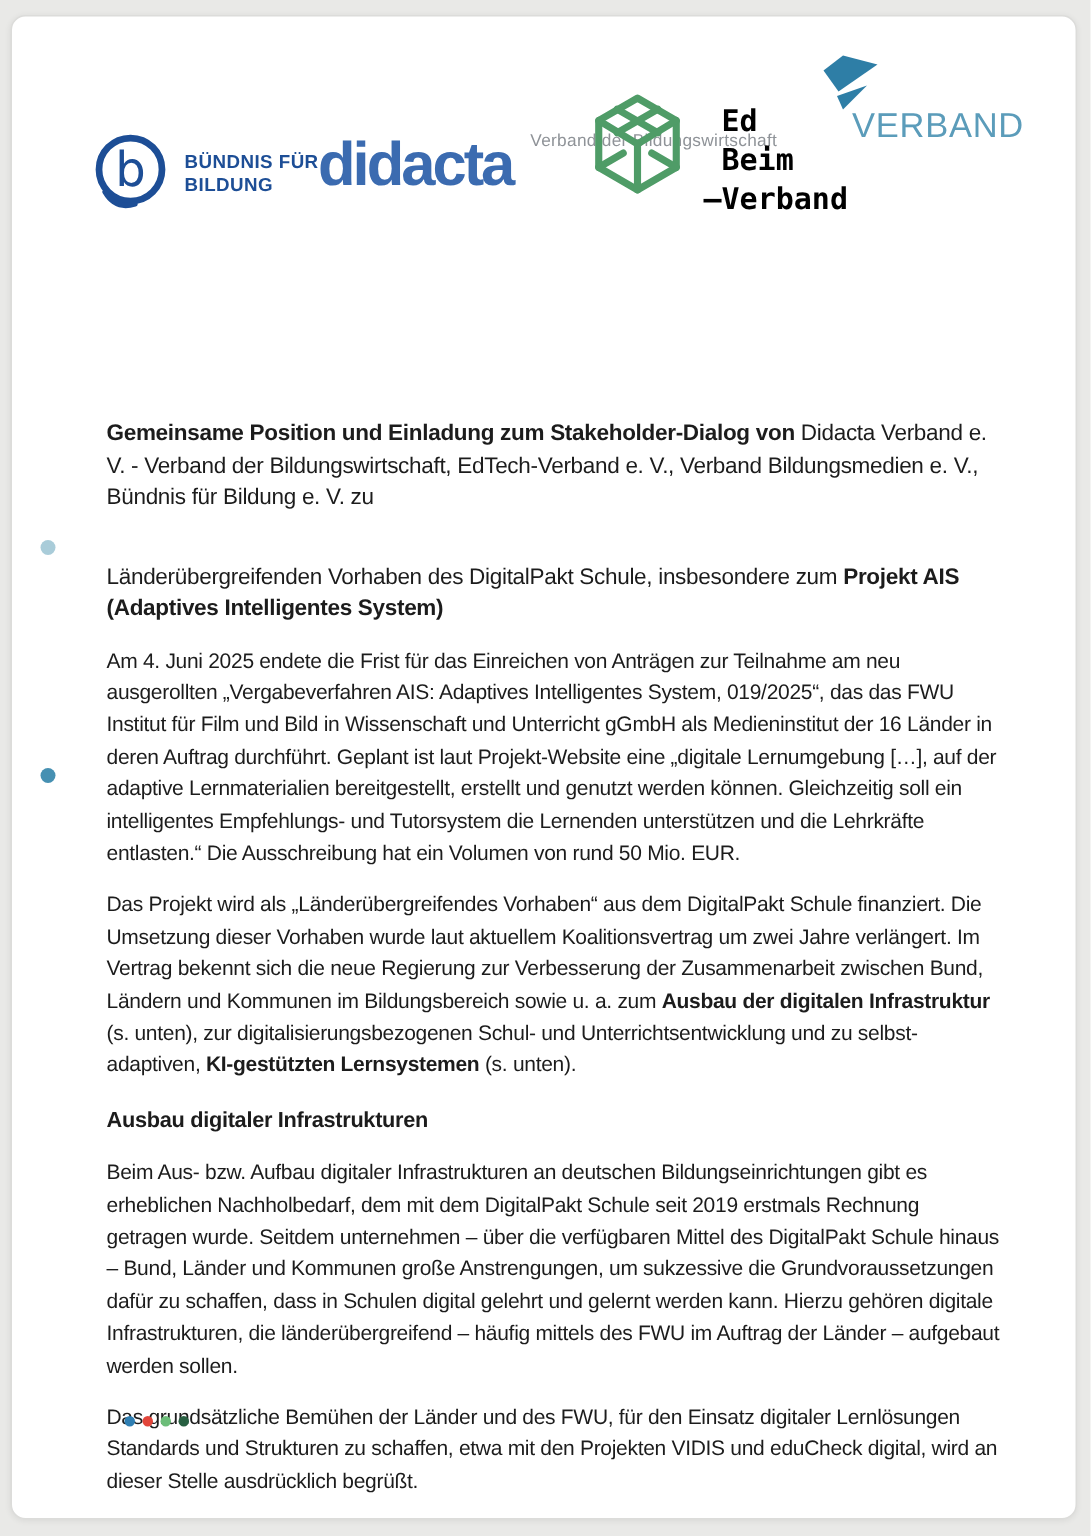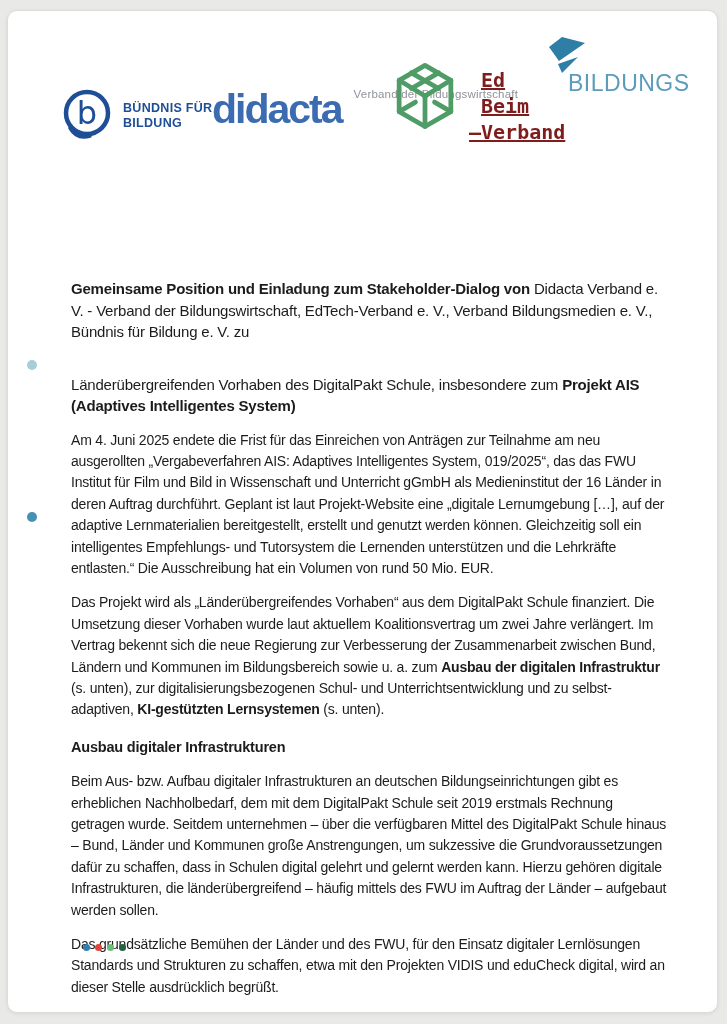--- a/index.html
+++ b/index.html
@@ -76,33 +76,33 @@
           <path d="M50,8 L88,30 L88,76 L50,98 L12,76 L12,30 Z"></path>
           <path d="M30,19 L70,42"></path>
           <path d="M70,19 L30,42"></path>
           <path d="M12,30 L50,53"></path>
           <path d="M88,30 L50,53"></path>
           <path d="M50,53 L50,98"></path>
           <path d="M12,76 L36,62"></path>
           <path d="M88,76 L64,62"></path>
         </g>
       </svg>
-      <div class="edtech-text" style="color: #7f1d1d; text-decoration: underline;">
+      <div class="edtech-text" style="color: #000000;">
         <div class="edtech-line">Ed</div>
         <div class="edtech-line">Beim</div>
         <div class="edtech-line dash">—Verband</div>
       </div>
     </div>
 
     <svg class="vbm-icon" width="46" height="42" viewBox="0 0 46 42" style="color: rgb(46, 126, 166);">
       <polygon points="4,13 17,3 40,9 14,27" fill="currentColor"></polygon>
       <polygon points="13,30 33,23 17,39" fill="currentColor"></polygon>
     </svg>
     <div class="vbm-text">
-      <div class="vbm-light" style="color: rgb(91, 156, 186);">BILDUNGS</div>
+      <div class="vbm-light" style="color: rgb(91, 156, 186);">VERBAND</div>
     </div>
 
     <span class="margin-dot margin-dot1" style="background-color: rgb(169, 204, 217);"></span>
     <span class="margin-dot margin-dot2" style="background-color: rgb(70, 144, 178);"></span>
 
     <div class="doc">
       <p class="lead"><strong>Gemeinsame Position und Einladung zum Stakeholder-Dialog von </strong><span>Didacta Verband e. V. - Verband der Bildungswirtschaft, EdTech-Verband e. V., Verband Bildungsmedien e. V., Bündnis für Bildung e. V. zu</span></p>
       <p class="lead"><span>Länderübergreifenden Vorhaben des DigitalPakt Schule, insbesondere zum </span><strong>Projekt AIS (Adaptives Intelligentes System)</strong></p>
       <p><span>Am 4. Juni 2025 endete die Frist für das Einreichen von Anträgen zur Teilnahme am neu ausgerollten „Vergabeverfahren AIS: Adaptives Intelligentes System, 019/2025“, das das FWU Institut für Film und Bild in Wissenschaft und Unterricht gGmbH als Medieninstitut der 16 Länder in deren Auftrag durchführt. Geplant ist laut Projekt-Website eine „digitale Lernumgebung […], auf der adaptive Lernmaterialien bereitgestellt, erstellt und genutzt werden können. Gleichzeitig soll ein intelligentes Empfehlungs- und Tutorsystem die Lernenden unterstützen und die Lehrkräfte entlasten.“ Die Ausschreibung hat ein Volumen von rund 50 Mio. EUR.</span></p>
       <p><span>Das Projekt wird als „Länderübergreifendes Vorhaben“ aus dem DigitalPakt Schule finanziert. Die Umsetzung dieser Vorhaben wurde laut aktuellem Koalitionsvertrag um zwei Jahre verlängert. Im Vertrag bekennt sich die neue Regierung zur Verbesserung der Zusammenarbeit zwischen Bund, Ländern und Kommunen im Bildungsbereich sowie u. a. zum </span><strong>Ausbau der digitalen Infrastruktur</strong><span> (s. unten), zur digitalisierungsbezogenen Schul- und Unterrichtsentwicklung und zu selbst-adaptiven, </span><strong>KI-gestützten Lernsystemen</strong><span> (s. unten).</span></p>

